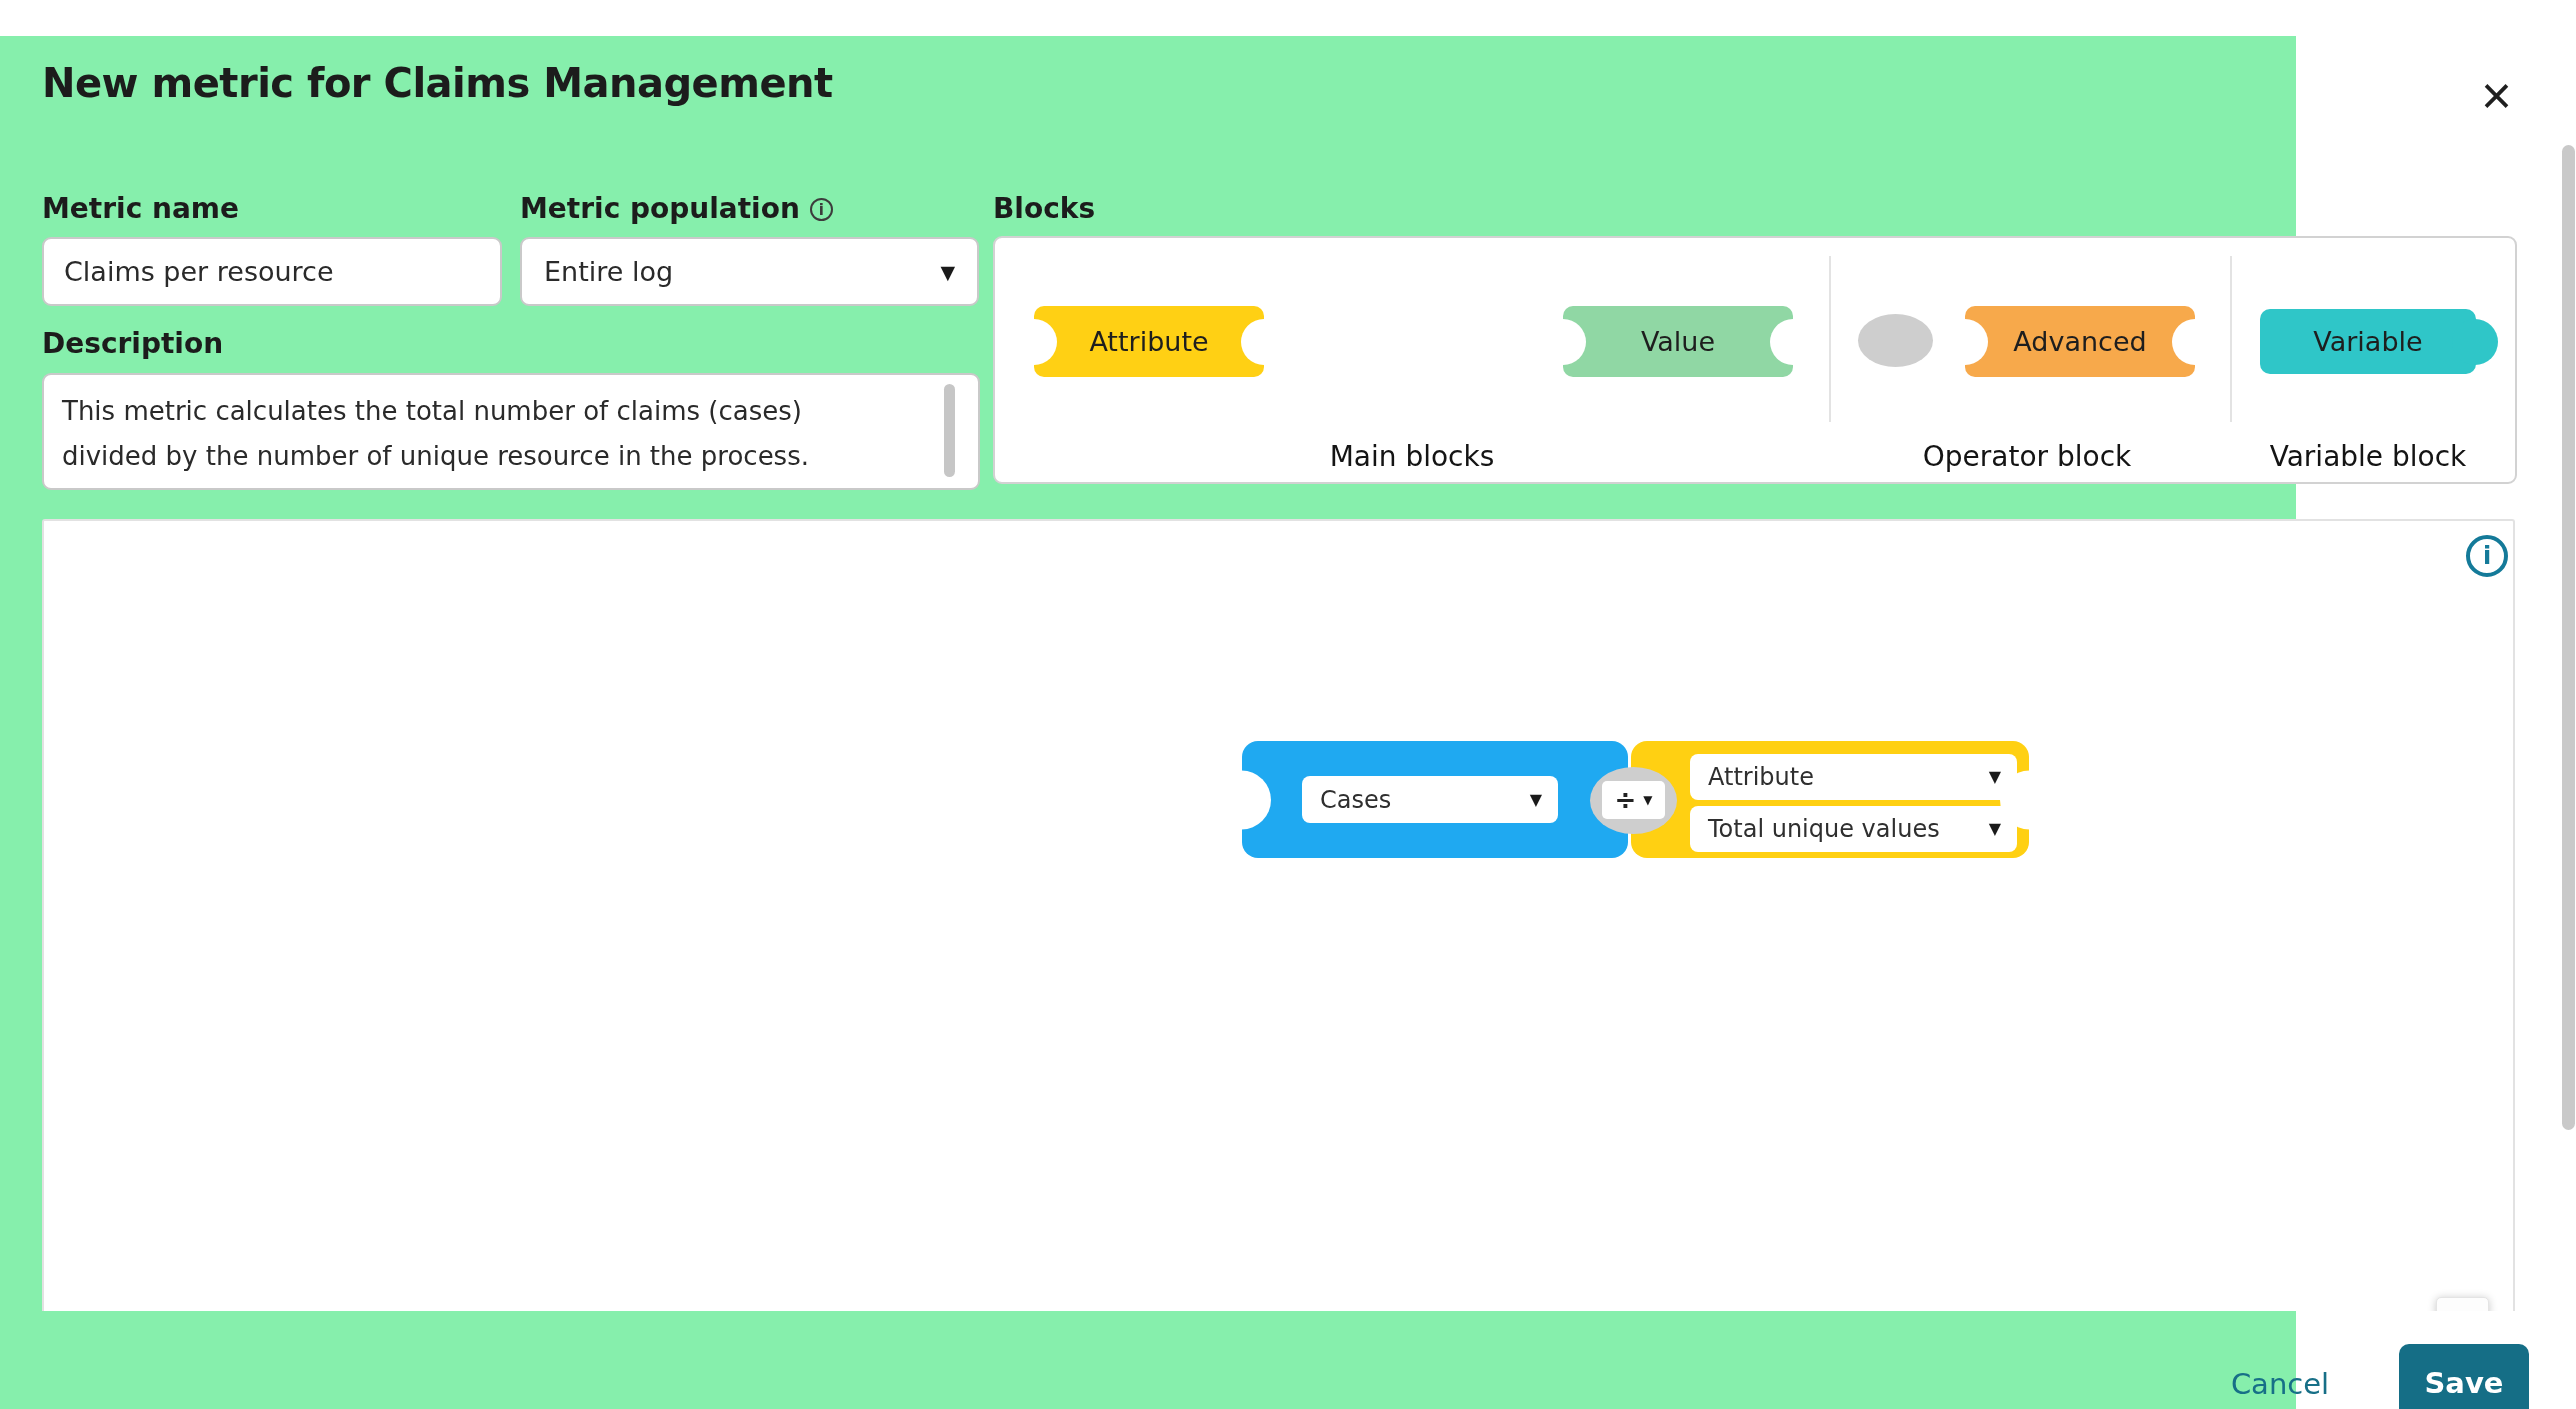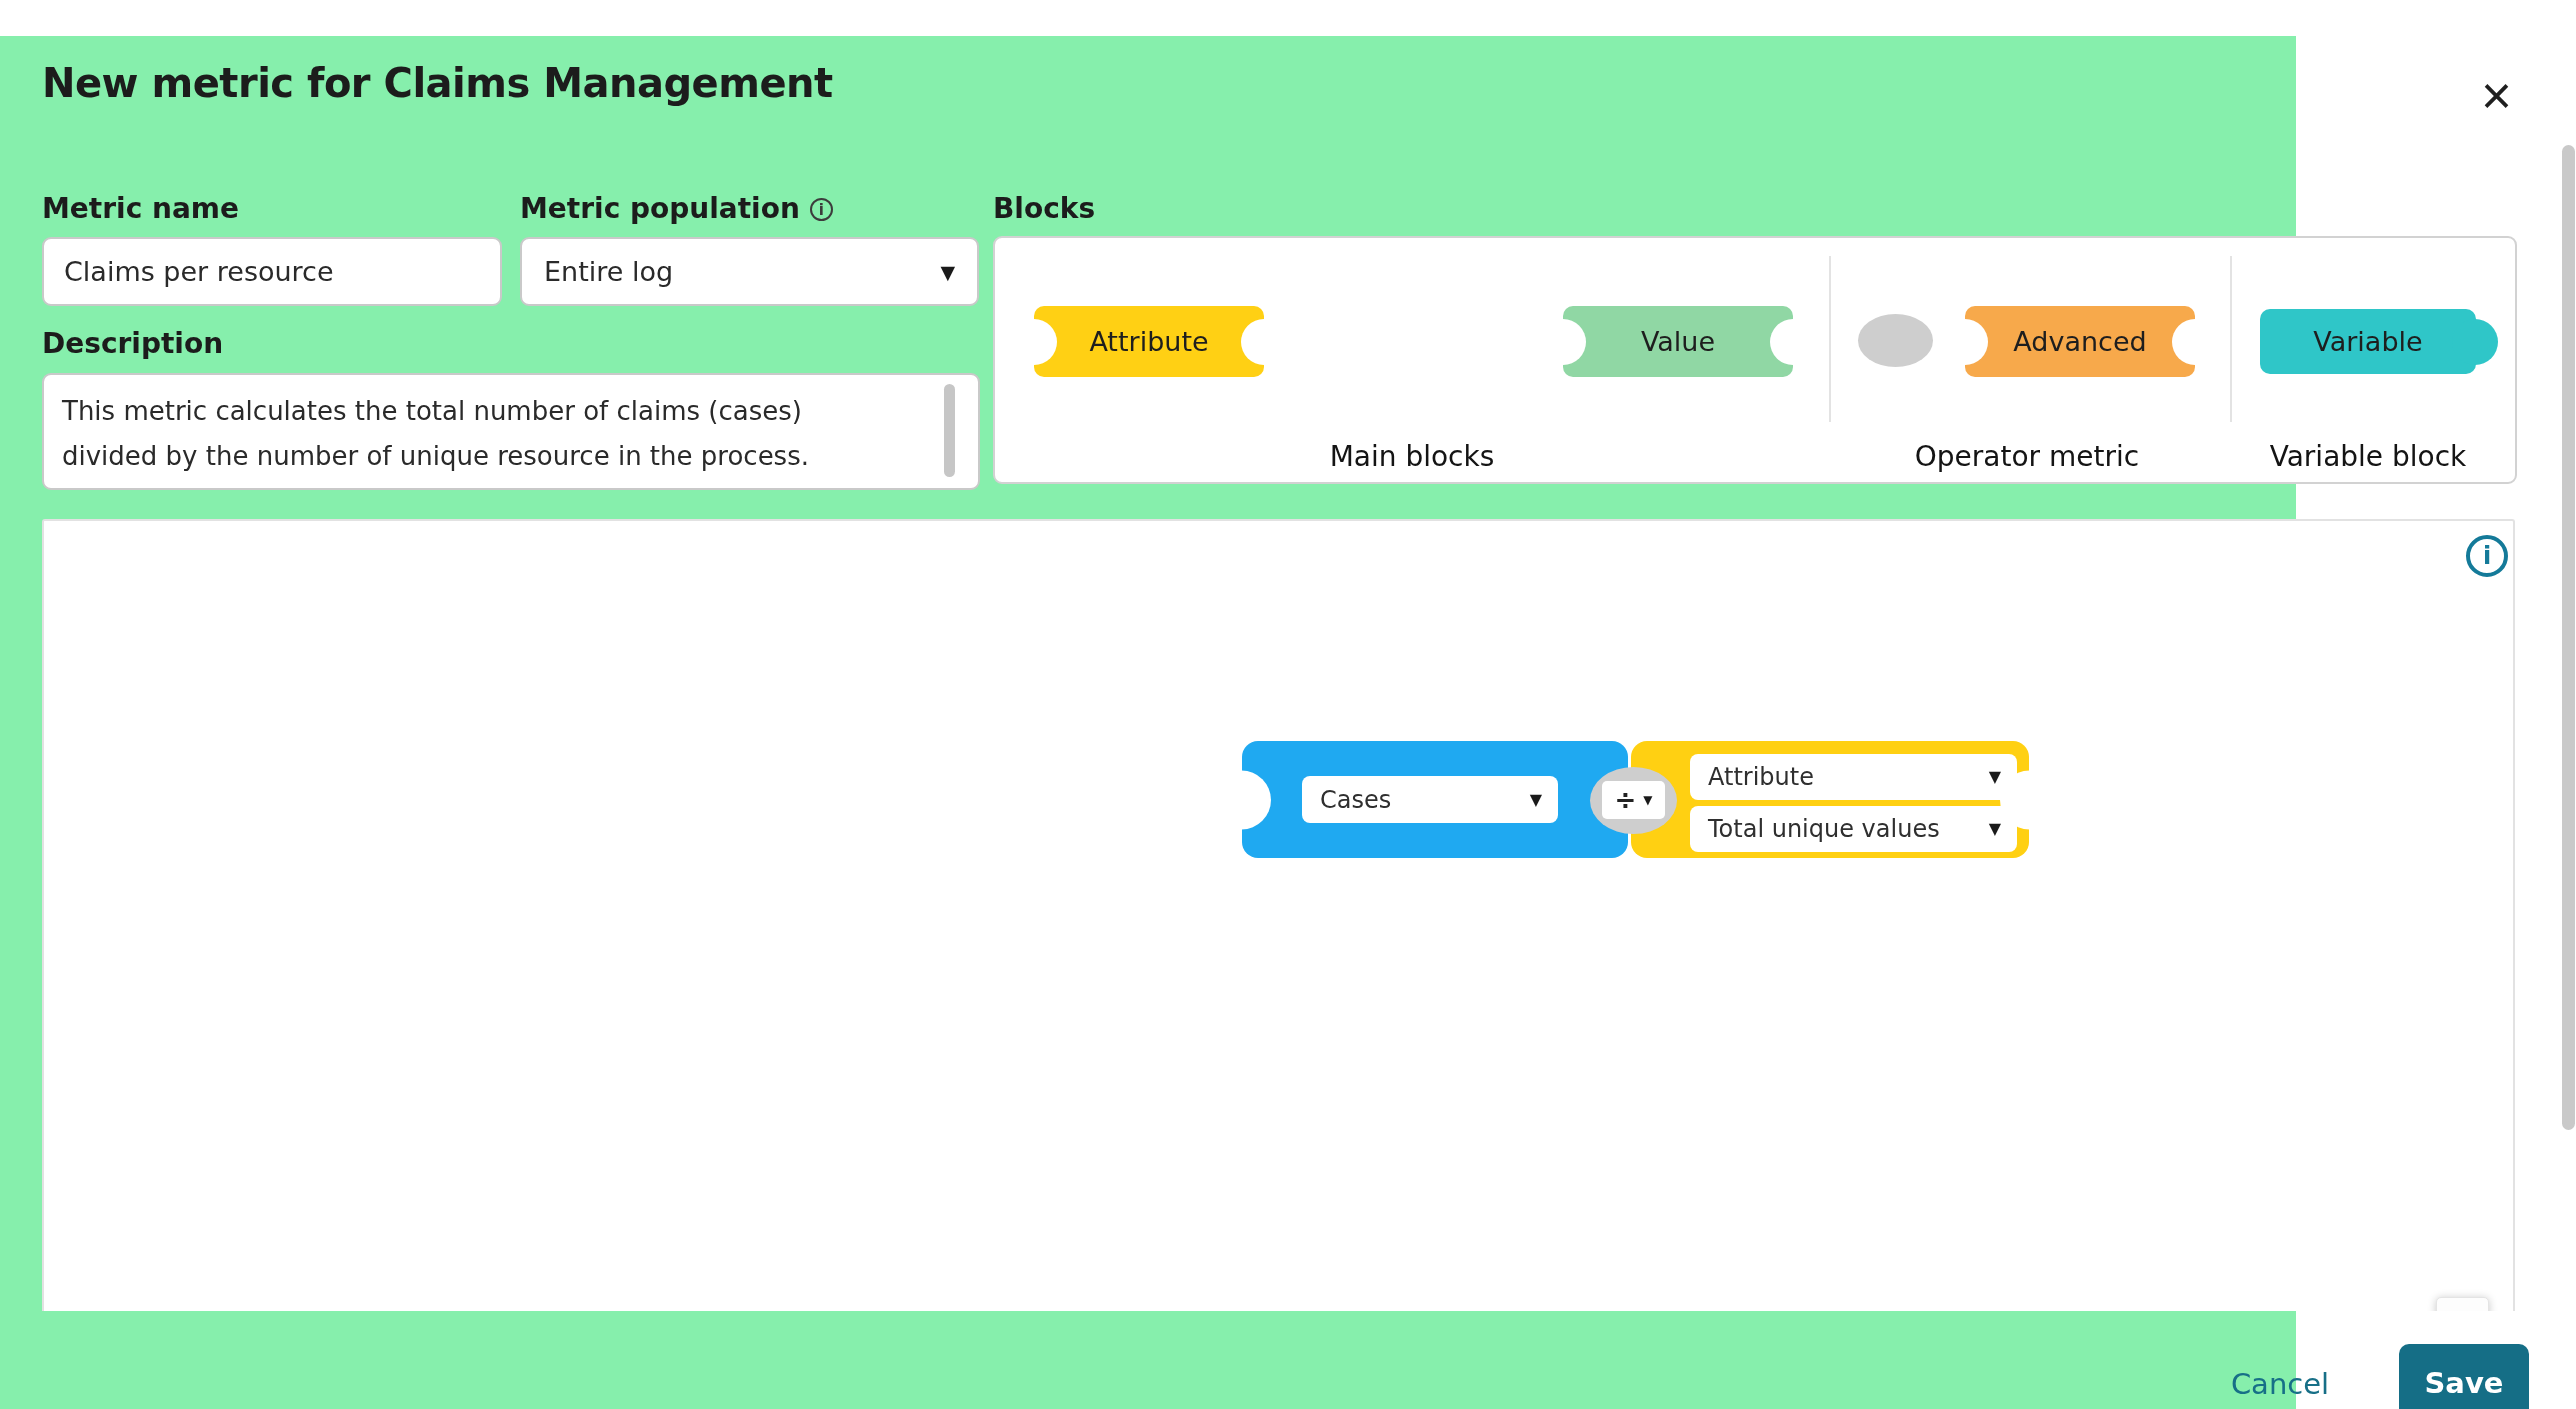--- a/index.html
+++ b/index.html
@@ -114,21 +114,21 @@
   <div class="abs op-ellipse"></div>
   <div class="abs pblock notch-l notch-r" style="left:1965px;width:230px;background:#F7A94B;">
       <span>Advanced</span>
     </div>
   <div class="abs pal-divider" style="left:2230px;"></div>
   <div class="abs pblock bump-r" style="left:2260px;top:273px;height:65px;width:216px;background:#2FC6C8;">
       <span>Variable</span>
     </div>
 
   <div class="abs group-caption" style="left:1214px;">Main blocks</div>
-  <div class="abs group-caption" style="left:1829px;">Operator metric</div>
+  <div class="abs group-caption" style="left:1829px;">Operator block</div>
   <div class="abs group-caption" style="left:2170px;">Variable block</div>
 
   <div class="abs canvas">
     <div class="canvas-info">i</div>
 
     <div class="cblock cnotch-l" style="left:1198px;width:386px;background:#1FA9F1;">
       <div class="cdrop" style="left:60px;top:35px;width:256px;height:47px;">
         <span class="dd-text">Cases</span>
         <span class="caret">▼</span>
       </div>

